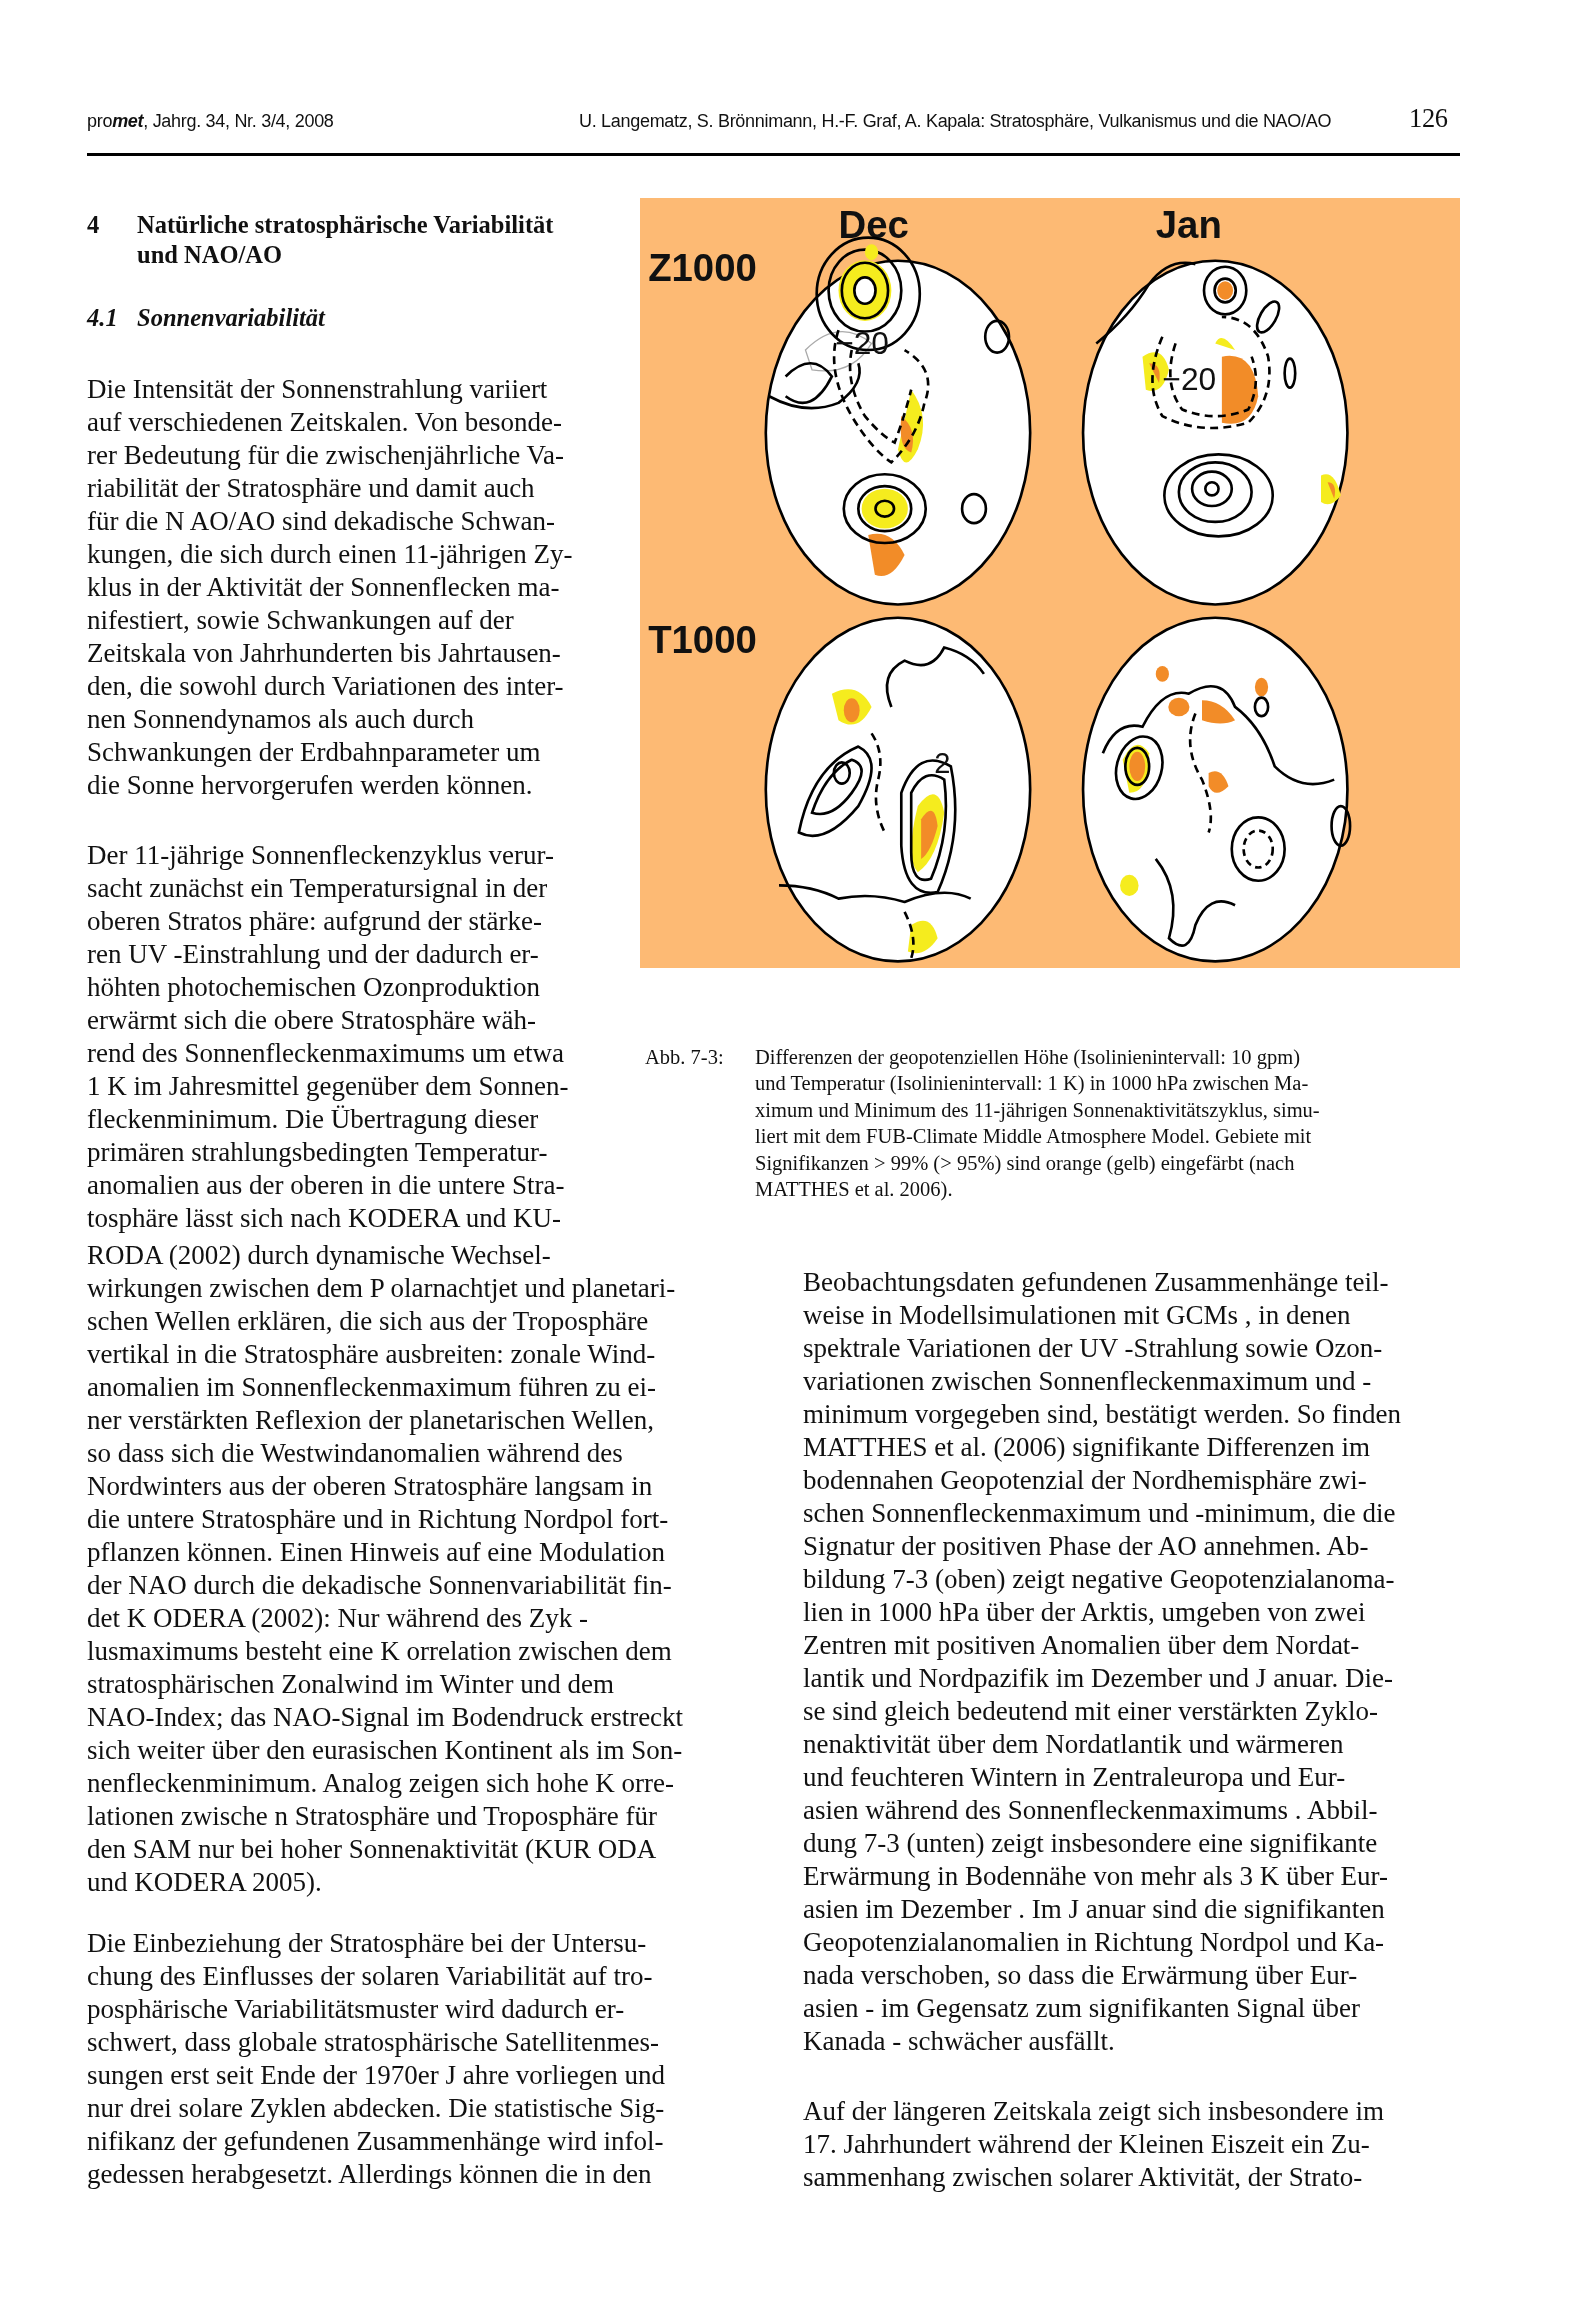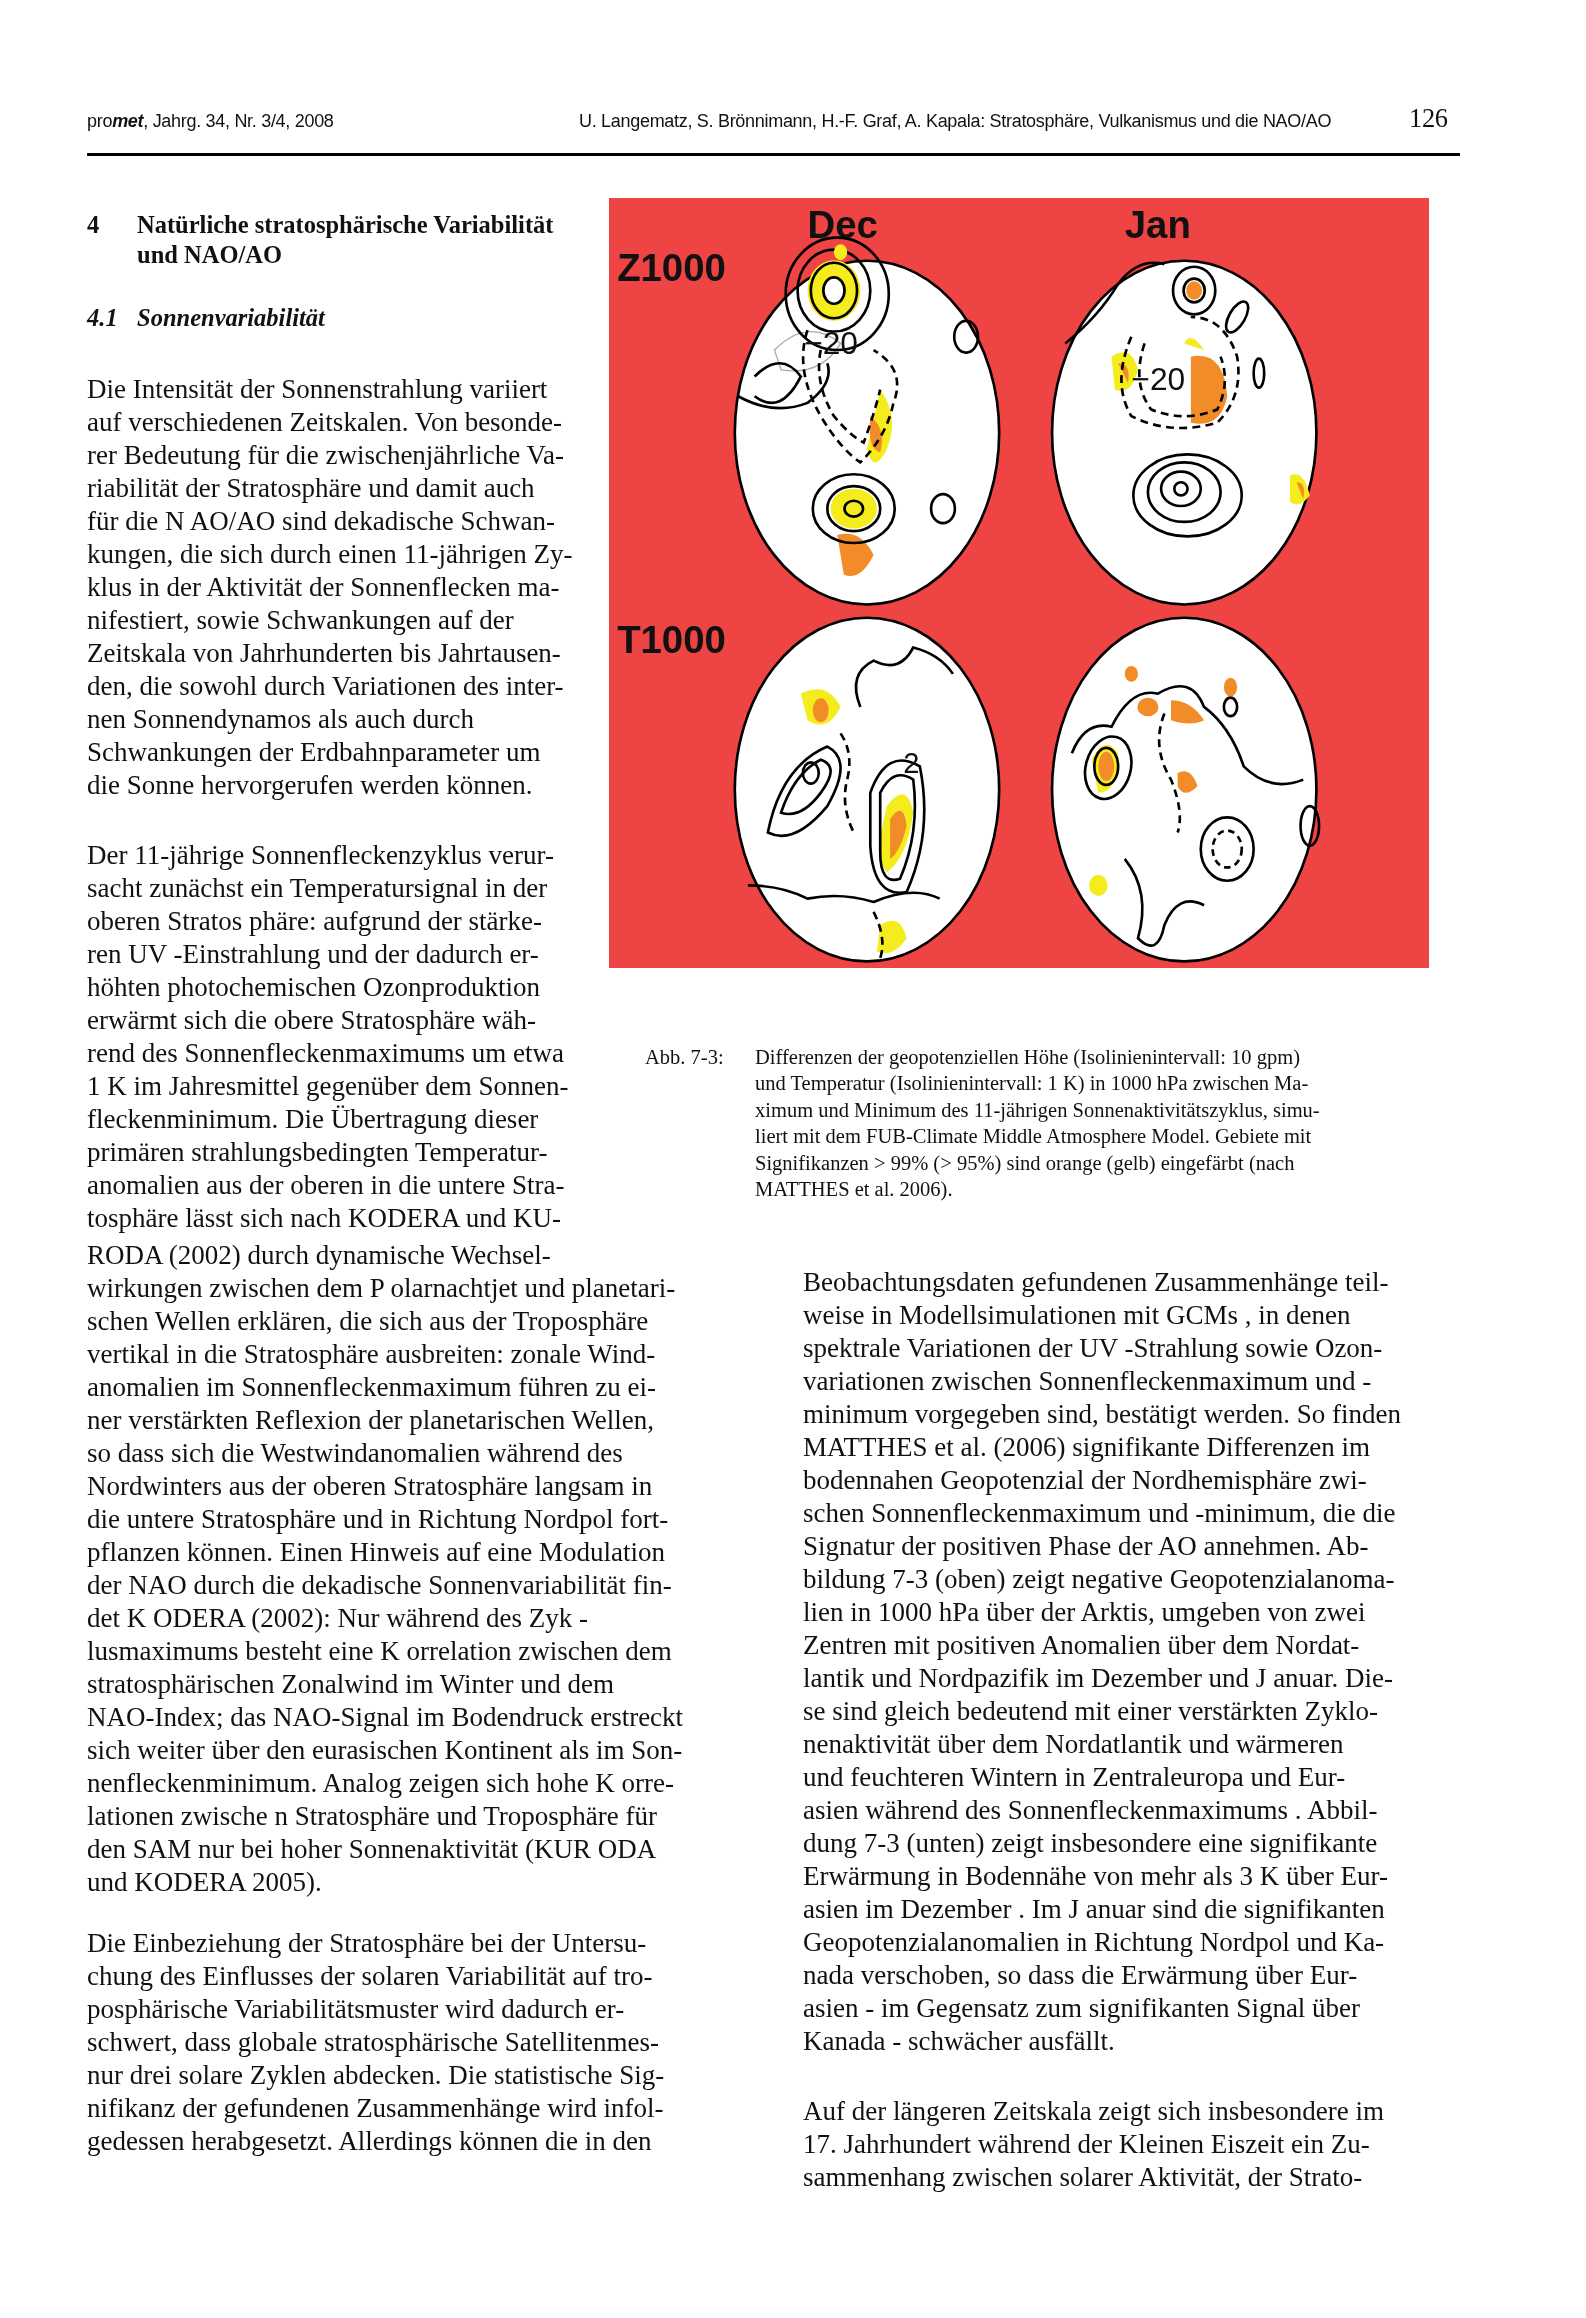--- a/index.html
+++ b/index.html
@@ -21,21 +21,21 @@
 
   .col { position: absolute; font-size: 27px; line-height: 33px; }
   .col .line { white-space: nowrap; display: block; height: 33px; }
   .p1 { left: 87px; top: 373px; width: 542px; }
   .p2 { left: 87px; top: 839px; width: 542px; }
   .p2b { left: 87px; top: 1239px; width: 668px; }
   .p3 { left: 87px; top: 1927px; width: 668px; }
   .p4 { left: 803px; top: 1266px; width: 681px; }
   .p5 { left: 803px; top: 2095px; width: 681px; }
 
-  .figure { position: absolute; left: 609px; top: 198px; width: 820px; height: 770px; background: #ef4444; }
+  .figure { position: absolute; left: 640px; top: 198px; width: 820px; height: 770px; background: #fdba74; }
   .figure svg { width: 100%; height: 100%; }
   .caption { position: absolute; left: 645px; top: 1044px; width: 839px; font-size: 20.5px; line-height: 26.4px; }
   .caption .lbl { position: absolute; left: 0; top: 0; white-space: nowrap; }
   .caption .body { position: absolute; left: 110px; top: 0; width: 734px; }
   .caption .body span { display: block; white-space: nowrap; }
 </style>
 </head>
 <body>
 
 <div class="hdr">
@@ -106,20 +106,21 @@
     <span class="line">nenfleckenminimum. Analog zeigen sich hohe K orre-</span>
     <span class="line">lationen zwische n Stratosphäre und   Troposphäre für</span>
     <span class="line">den SAM nur bei hoher Sonnenaktivität (KUR   ODA</span>
     <span class="line">und KODERA 2005).</span>
   </div>
 <div class="col serif p3">
     <span class="line">Die Einbeziehung der Stratosphäre bei der Untersu-</span>
     <span class="line">chung des Einflusses der solaren    Variabilität auf tro-</span>
     <span class="line">posphärische   Variabilitätsmuster wird dadurch er-</span>
     <span class="line">schwert, dass globale stratosphärische Satellitenmes-</span>
+    <span class="line">sungen erst seit Ende der 1970er J  ahre vorliegen und</span>
     <span class="line">nur drei solare Zyklen abdecken.  Die statistische Sig-</span>
     <span class="line">nifikanz der gefundenen Zusammenhänge wird infol-</span>
     <span class="line">gedessen herabgesetzt.  Allerdings können die in den</span>
   </div>
 
 <div class="col serif p4">
     <span class="line">Beobachtungsdaten gefundenen Zusammenhänge teil-</span>
     <span class="line">weise in Modellsimulationen mit GCMs     , in denen</span>
     <span class="line">spektrale  Variationen der UV -Strahlung sowie Ozon-</span>
     <span class="line">variationen zwischen Sonnenfleckenmaximum und -</span>

